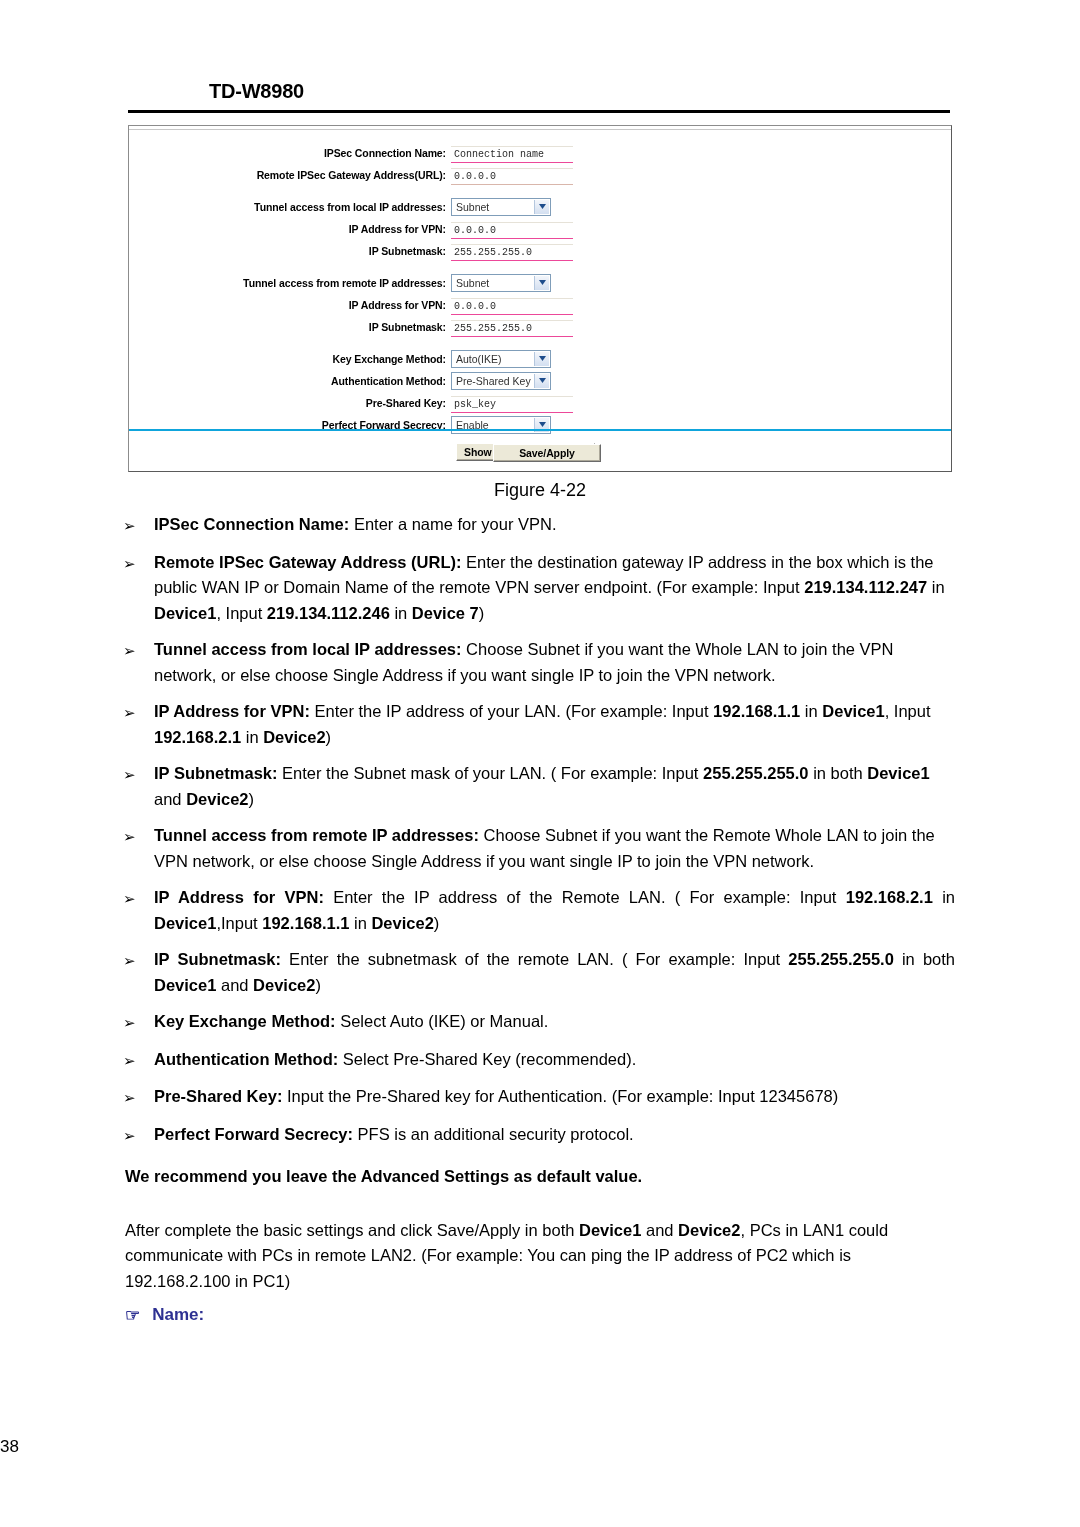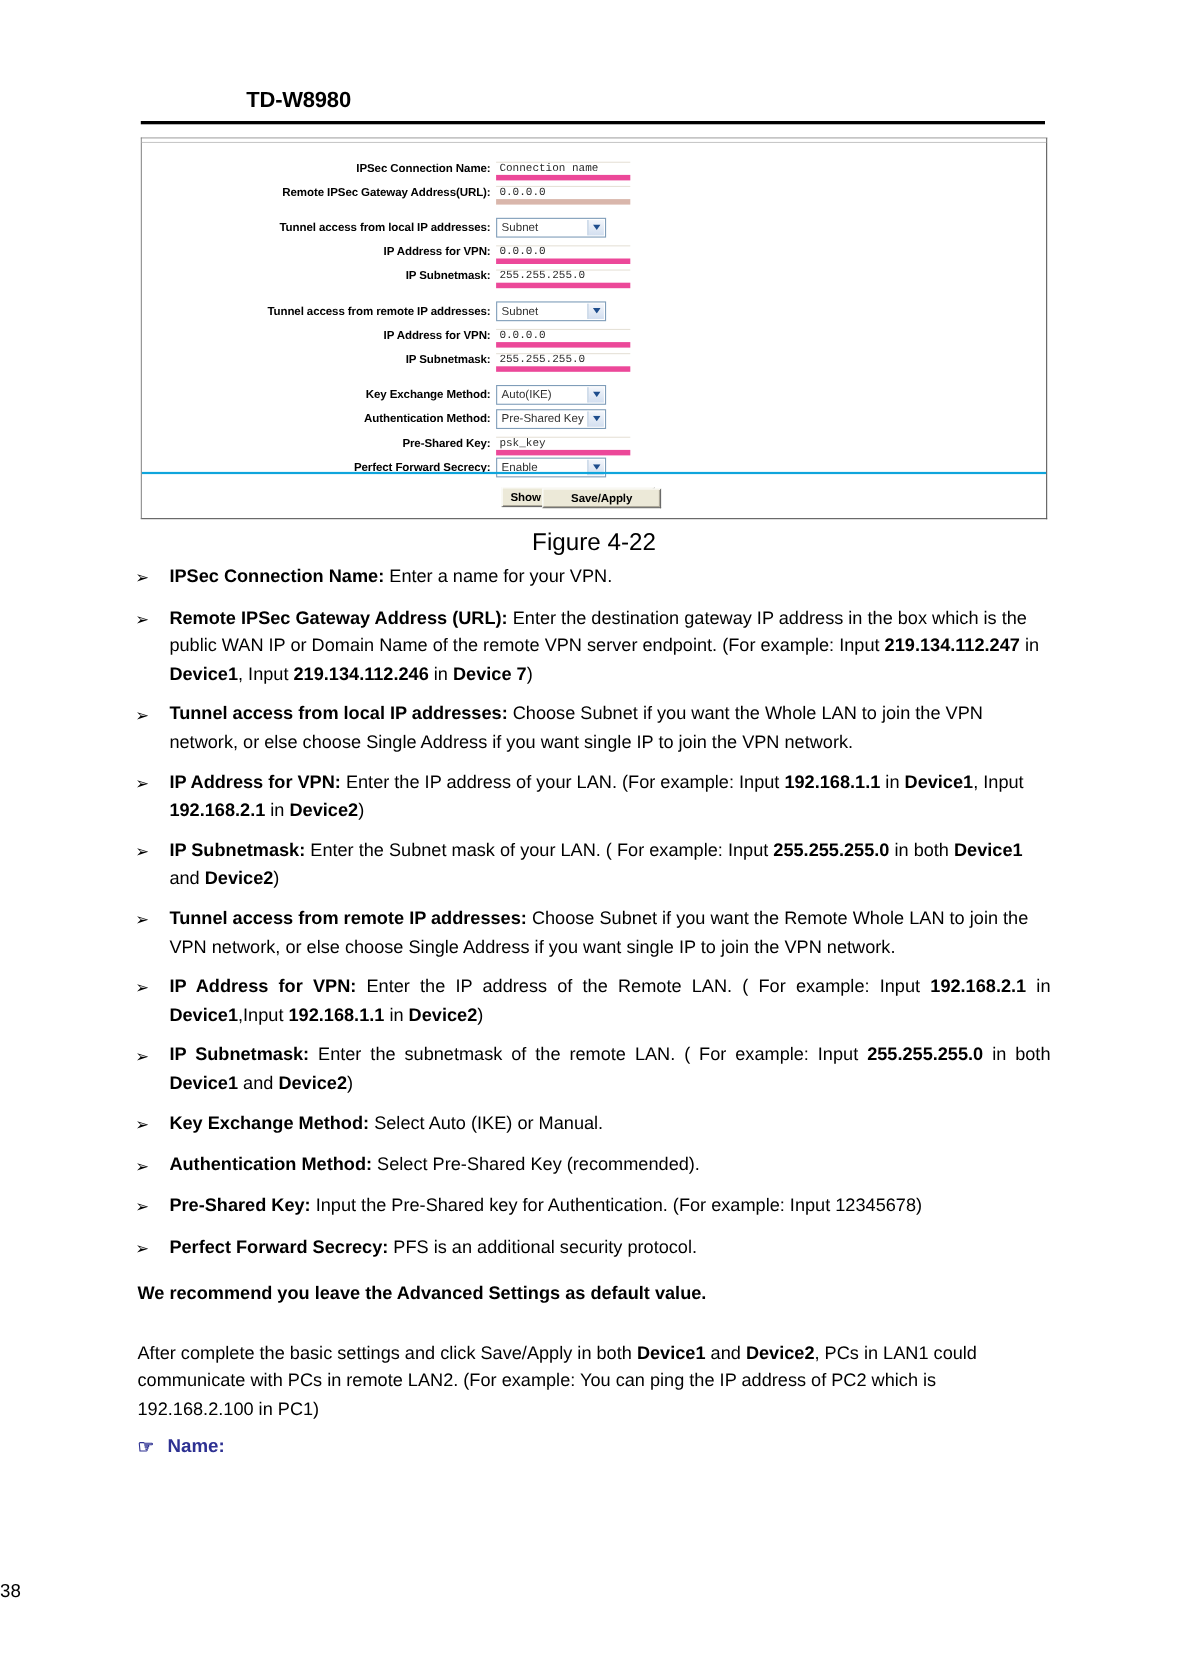--- a/index.html
+++ b/index.html
@@ -10,21 +10,21 @@
     background: #ffffff;
     font-family: "Liberation Sans", sans-serif;
     color: #000000;
     position: relative;
     overflow: hidden;
   }
 
   
   .page-header {
     position: absolute;
-    left: 143px;
+    left: 128px;
     top: 72px;
     width: 822px;
     height: 38px;
     display: flex;
     align-items: stretch;
   }
   .header-model {
     width: 190px;
     background: #ffffff;
     color: #000000;
@@ -108,21 +108,21 @@
     letter-spacing: -0.1px;
     white-space: nowrap;
   }
   .form-field { width: 122px; }
 
   .txt-input {
     width: 122px;
     height: 17px;
     border: none;
     border-top: 1px solid #e6e2d8;
-    border-bottom: 5px solid #ec4899;
+    border-bottom: 1px solid #ec4899;
     background: #ffffff;
     font-family: "Liberation Mono", monospace;
     font-size: 10px;
     color: #2b2b2b;
     padding: 0 3px;
     line-height: 15px;
   }
   .txt-input.pinkish { border-bottom-color: #d9b6ab; }
 
   .sel-input {
@@ -191,21 +191,21 @@
   }
   .btn-save { width: 108px; padding: 0; }
 
   
   .figure-caption {
     position: absolute;
     left: 128px;
     top: 480px;
     width: 824px;
     text-align: center;
-    font-size: 22px;
+    font-size: 18px;
     color: #000000;
   }
 
   
   .content {
     position: absolute;
     left: 123px;
     top: 512px;
     width: 832px;
   }

